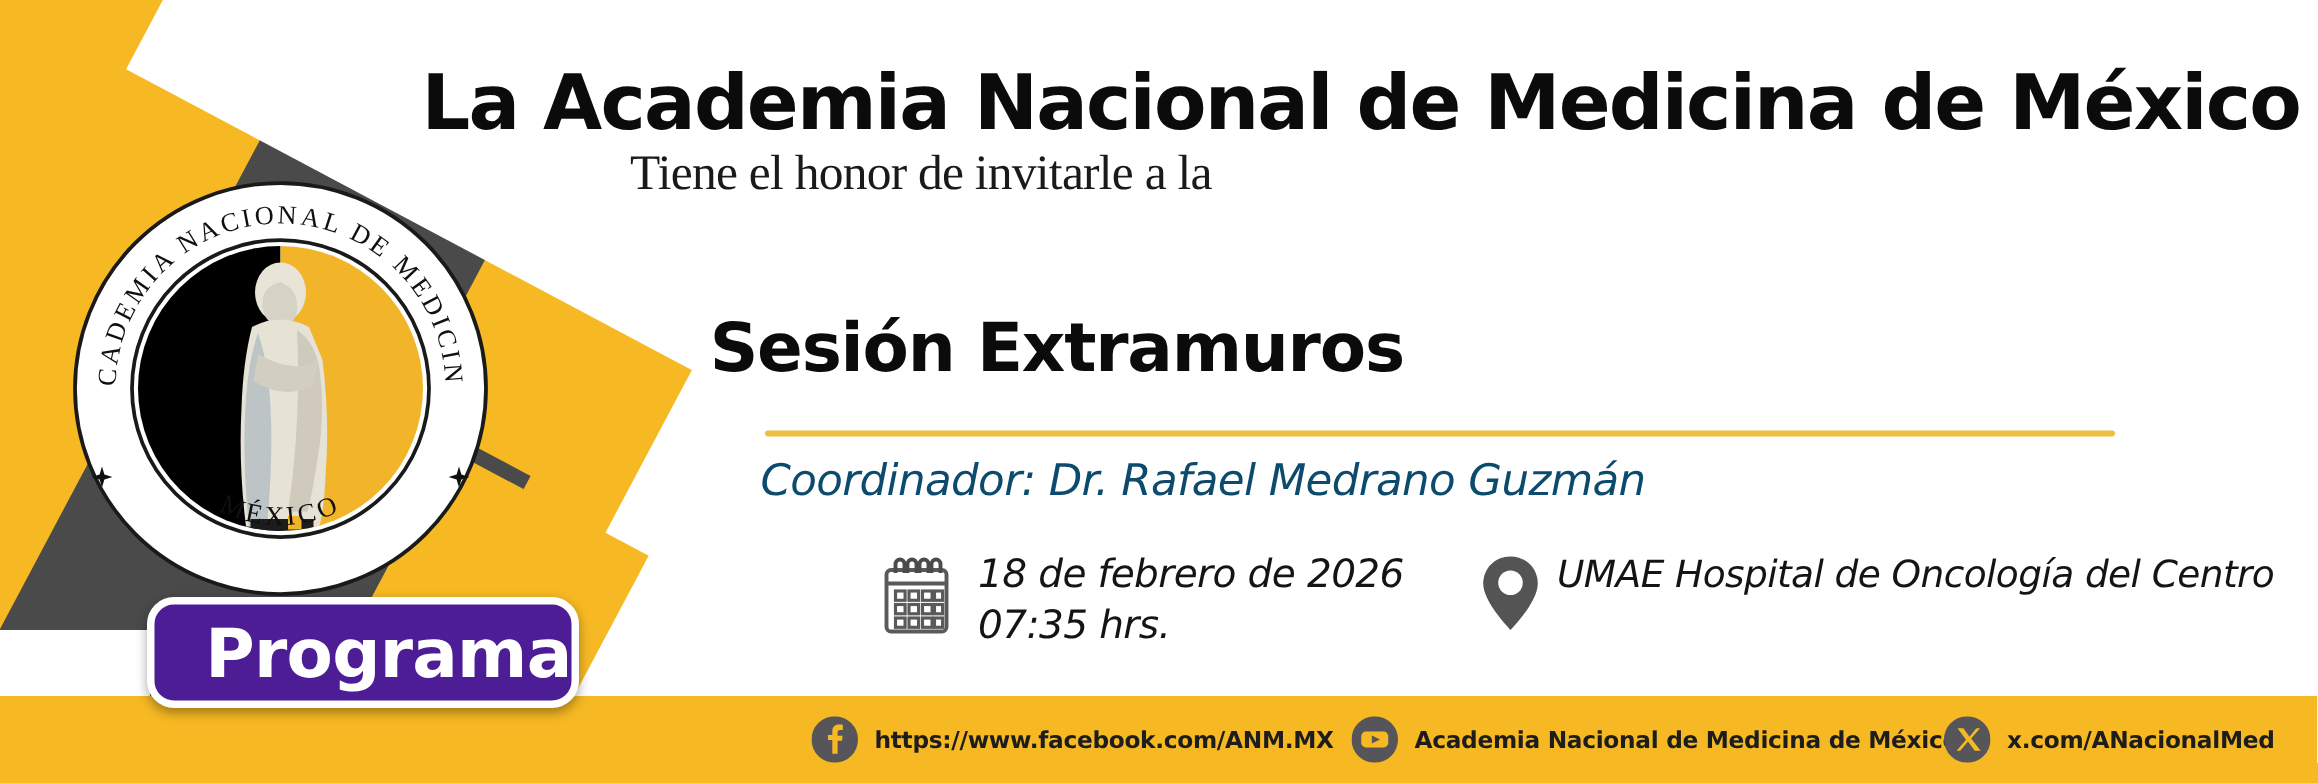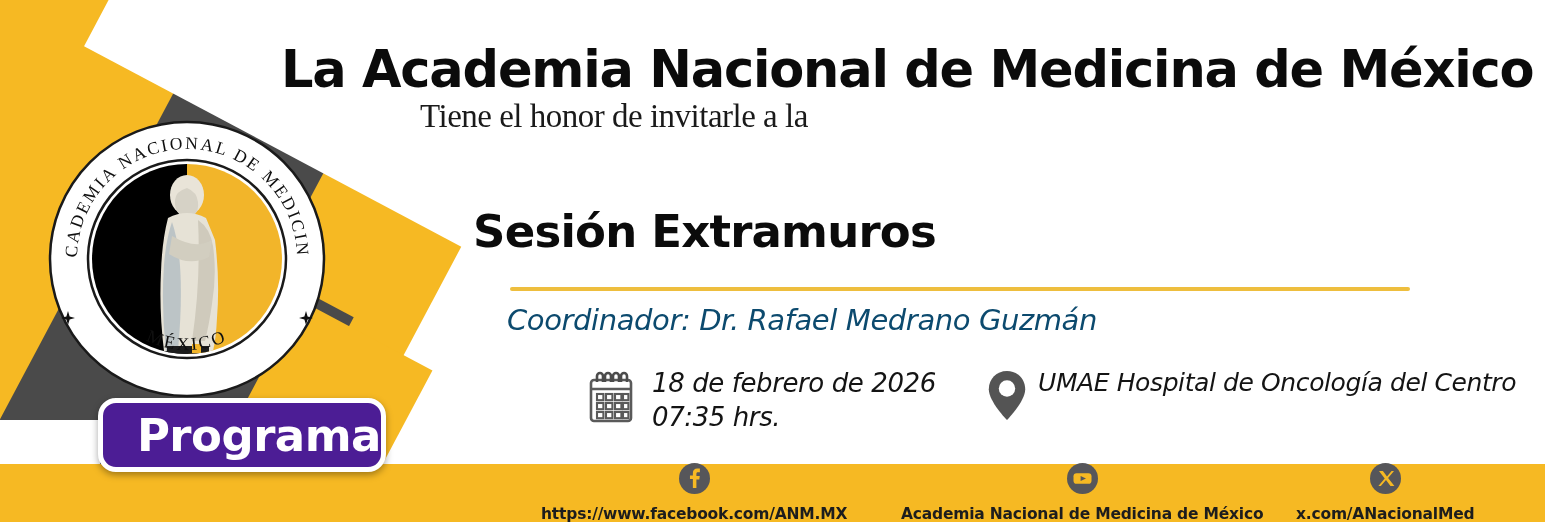--- a/index.html
+++ b/index.html
@@ -180,21 +180,21 @@
   .icon-pin{width:46px;height:56px;flex:0 0 auto;margin-top:2px;}
 
   
   .social{
     position:absolute;bottom:0;left:0;width:1545px;height:58px;
     display:flex;align-items:center;
   }
   .social-item{
     position:absolute;
     display:flex;align-items:center;gap:11px;
-    top:50%;transform:translateY(-50%);flex-direction:column;
+    top:50%;transform:translateY(-50%);
   }
   .si-fb{left:541px;}
   .si-yt{left:901px;}
   .si-x {left:1296px;}
   .social-label{
     font-family:"DejaVu Sans", sans-serif;
     font-weight:700;
     font-size:15.5px;
     letter-spacing:-0.2px;
     color:#1d1d1d;

